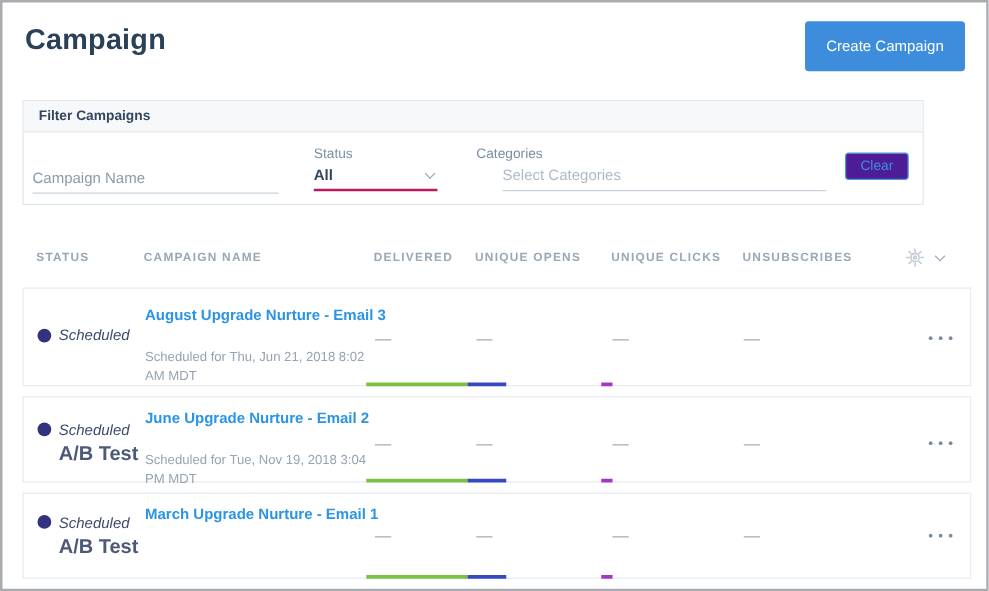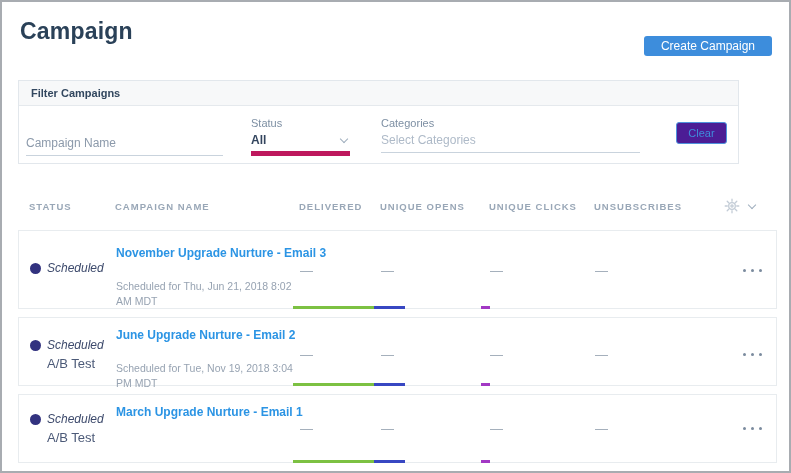--- a/index.html
+++ b/index.html
@@ -8,21 +8,21 @@
   .window {
     position: relative; width: 791px; height: 473px;
     border: 2px solid #a8acb1; background:#fff; overflow:hidden;
   }
   
   .page-title {
     position:absolute; left:18px; top:16px;
     font-size:23px; font-weight:bold; color:#2a4158; letter-spacing:0.2px;
   }
   .create-btn {
-    position:absolute; right:17px; top:34px; height:20px; padding:0 17px;
+    position:absolute; right:17px; top:15px; height:40px; padding:0 17px;
     background:#3d8ddc; color:#fff; font-size:12px; border:none; border-radius:3px;
     font-family:inherit; cursor:pointer; display:flex; align-items:center;
   }
   
   .filter-panel {
     position:absolute; left:16px; top:78px; width:721px; height:84px;
     border:1px solid #e2e7ec; background:#fff;
   }
   .filter-head {
     height:25px; background:#f7f8f9; border-bottom:1px solid #e5e9ed;
@@ -35,21 +35,21 @@
     border:none; border-bottom:1px solid #c9d3dd; background:transparent;
     font-family:inherit; font-size:12px; color:#33455e; outline:none;
     padding:0 0 5px 0; width:100%;
   }
   .txt-input::placeholder { color:#8c9aab; opacity:1; }
   .txt-input.light::placeholder { color:#aebac8; }
   .f-campaign { position:absolute; left:7px; top:27px; width:197px; }
   .f-status { position:absolute; left:232px; top:11px; width:99px; }
   .f-categories { position:absolute; left:362px; top:11px; width:259px; }
   .select-box {
-    margin-top:4px; border-bottom:5px solid #be185d; padding-bottom:4px;
+    margin-top:4px; border-bottom:2px solid #be185d; padding-bottom:4px;
     display:flex; align-items:center; justify-content:space-between; cursor:pointer;
   }
   .select-value { font-size:12px; font-weight:bold; color:#33455e; }
   .chevron {
     width:6px; height:6px; border-right:1.4px solid #9faebe; border-bottom:1.4px solid #9faebe;
     transform:rotate(45deg); margin:-3px 3px 0 0;
   }
   .clear-btn {
     position:absolute; right:11px; top:16px; width:51px; height:22px;
     background:#4c1d95; border:1px solid #4e92dc; border-radius:3px;
@@ -73,21 +73,21 @@
   .rows-area { position:absolute; left:16px; top:228px; width:759px; }
   .row {
     position:relative; border:1px solid #e8ecef; background:#fff; margin-bottom:8px;
     align-items:center; height:69px;
   }
   .row.tall { height:79px; }
   .cell-status { padding-left:11px; }
   .status-line { display:flex; align-items:center; gap:6px; }
   .status-dot { width:11px; height:11px; border-radius:50%; background:#32327f; flex:none; }
   .status-text { font-size:12px; color:#3d4a6c;font-style:italic; }
-  .ab-text { font-size:13px; color:#4c5a78; margin:4px 0 0 17px; }
+  .ab-text { font-size:16px; color:#4c5a78; margin:4px 0 0 17px;font-weight:bold; }
   .cell-name { align-self:start; padding-top:7px; }
   .row.tall .cell-name { padding-top:12px; }
   .campaign-link {
     font-size:12px; font-weight:bold; color:#2b94e4; text-decoration:none;
     white-space:nowrap; display:inline-block; cursor:pointer;
   }
   .campaign-sub { font-size:10.5px; color:#97a3b2; line-height:15px; margin-top:18px; width:186px; }
   .metric { font-size:13px; color:#9aa6b4; }
   .cell-actions { display:flex; justify-content:flex-end; padding-right:12px; }
   .kebab { display:flex; gap:5px; cursor:pointer; padding:4px 2px; }
@@ -114,21 +114,21 @@
       </div>
       <div class="f-status">
         <div class="field-label">Status</div>
         <div class="select-box">
           <span class="select-value">All</span>
           <span class="chevron"></span>
         </div>
       </div>
       <div class="f-categories">
         <div class="field-label">Categories</div>
-        <input class="txt-input light" type="text" style="margin-top: 4px;" placeholder="Select Categories">
+        <input class="txt-input light" type="text" style="margin-top: 4px; margin-left: 21px;" placeholder="Select Categories">
       </div>
       <button class="clear-btn">Clear</button>
     </div>
   </div>
 
   <div class="table-header grid-cols">
     <div class="th">Status</div>
     <div class="th">Campaign Name</div>
     <div class="th">Delivered</div>
     <div class="th">Unique Opens</div>
@@ -148,21 +148,21 @@
 
     <div class="row tall grid-cols">
       <div class="cell-status">
         <div class="status-line">
           <span class="status-dot"></span>
           <span class="status-text">Scheduled</span>
         </div>
         <div class="ab-text"></div>
       </div>
       <div class="cell-name">
-        <a class="campaign-link">November Upgrade Nurture - Email 3</a>
+        <a class="campaign-link">August Upgrade Nurture - Email 3</a>
         <div class="campaign-sub">Scheduled for Thu, Jun 21, 2018 8:02 AM MDT</div>
       </div>
       <div class="metric">—</div>
       <div class="metric">—</div>
       <div class="metric">—</div>
       <div class="metric">—</div>
       <div class="cell-actions">
         <div class="kebab">
             <i></i>
             <i></i>

